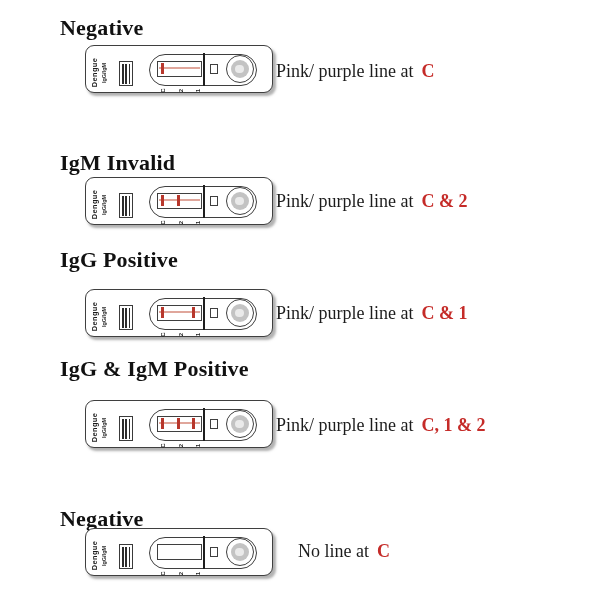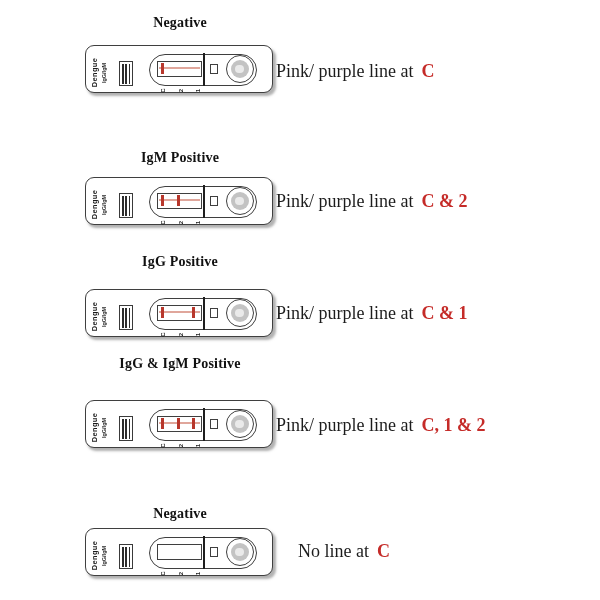--- a/index.html
+++ b/index.html
@@ -6,23 +6,23 @@
   html,body { width:600px; height:600px; }
   body {
     position: relative;
     width: 600px; height: 600px;
     background: #ffffff;
     font-family: "Liberation Serif", serif;
     overflow: hidden;
   }
   .row-title {
     position: absolute; left: 60px; width: 240px;
-    text-align: center;
+    text-align: left;
     font-family: "Liberation Serif", serif;
-    font-weight: bold; font-size: 14px; color: #111;
+    font-weight: bold; font-size: 22px; color: #111;
     letter-spacing: 0.2px;
   }
   .desc {
     position: absolute; left: 276px;
     font-size: 18px; color: #1c1c1c; white-space: nowrap;
     line-height: 24px;
   }
   .desc .hl { font-weight: bold; color: #c52b28; margin-left: 8px; }
 
   .cassette {
@@ -145,21 +145,21 @@
       </div>
   </div>
   <span class="wlabel p0">C</span>
   <span class="wlabel p1">2</span>
   <span class="wlabel p2">1</span>
 </div>
 <div class="desc" style="top:59px">
   <span>Pink/ purple line at</span><span class="hl">C</span>
 </div>
 
-<div class="row-title" style="top:150px">IgM Positive</div>
+<div class="row-title" style="top:150px">IgM Invalid</div>
 <div class="cassette" style="top:177px">
   <span class="brand">Dengue</span>
   <span class="brand-sub">IgG/IgM</span>
   <div class="barcode">
       <div class="bars"></div>
     </div>
   <div class="assembly">
     <div class="window">
         <div class="midline"></div>
         <div class="test-line" style="left: 3.5px; background: rgb(184, 55, 44);"></div>
@@ -174,21 +174,21 @@
       </div>
   </div>
   <span class="wlabel p0">C</span>
   <span class="wlabel p1">2</span>
   <span class="wlabel p2">1</span>
 </div>
 <div class="desc" style="top:189px">
   <span>Pink/ purple line at</span><span class="hl">C &amp; 2</span>
 </div>
 
-<div class="row-title" style="top:254px">IgG Positive</div>
+<div class="row-title" style="top:247px">IgG Positive</div>
 <div class="cassette" style="top:289px">
   <span class="brand">Dengue</span>
   <span class="brand-sub">IgG/IgM</span>
   <div class="barcode">
       <div class="bars"></div>
     </div>
   <div class="assembly">
     <div class="window">
         <div class="midline"></div>
         <div class="test-line" style="left: 3.5px; background: rgb(184, 55, 44);"></div>

